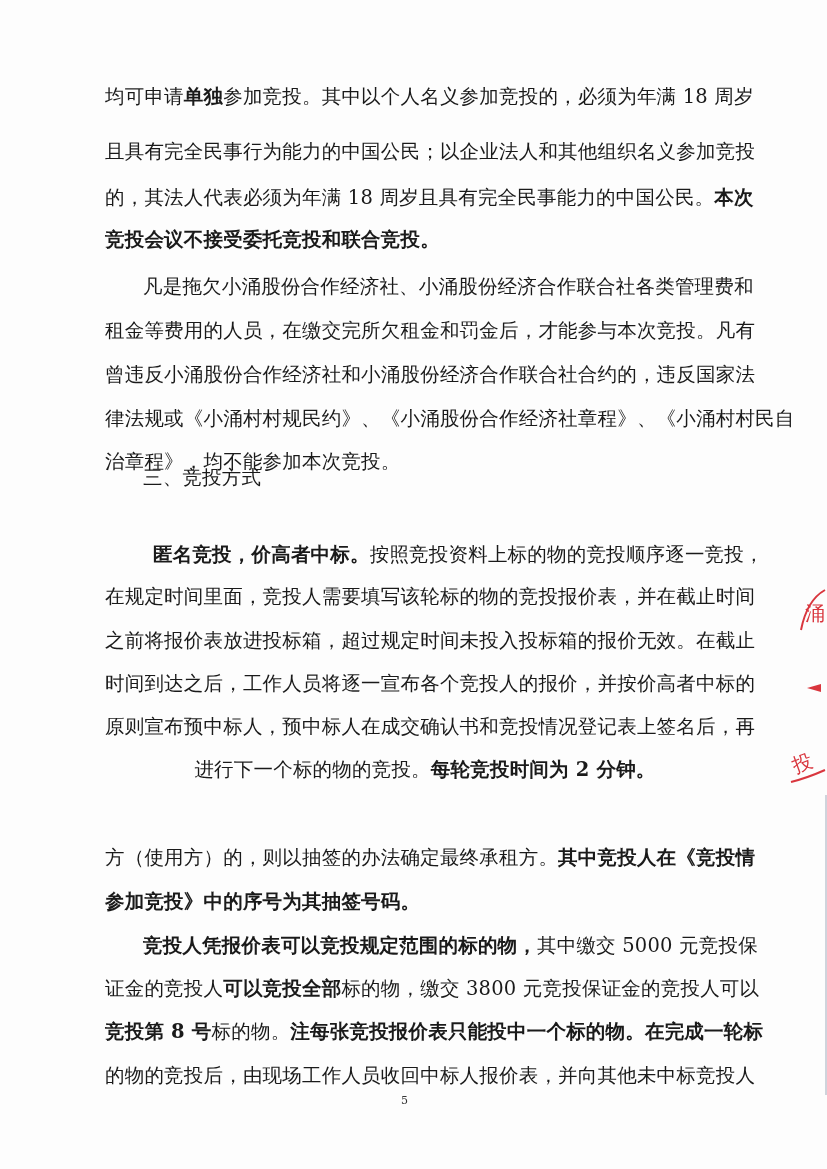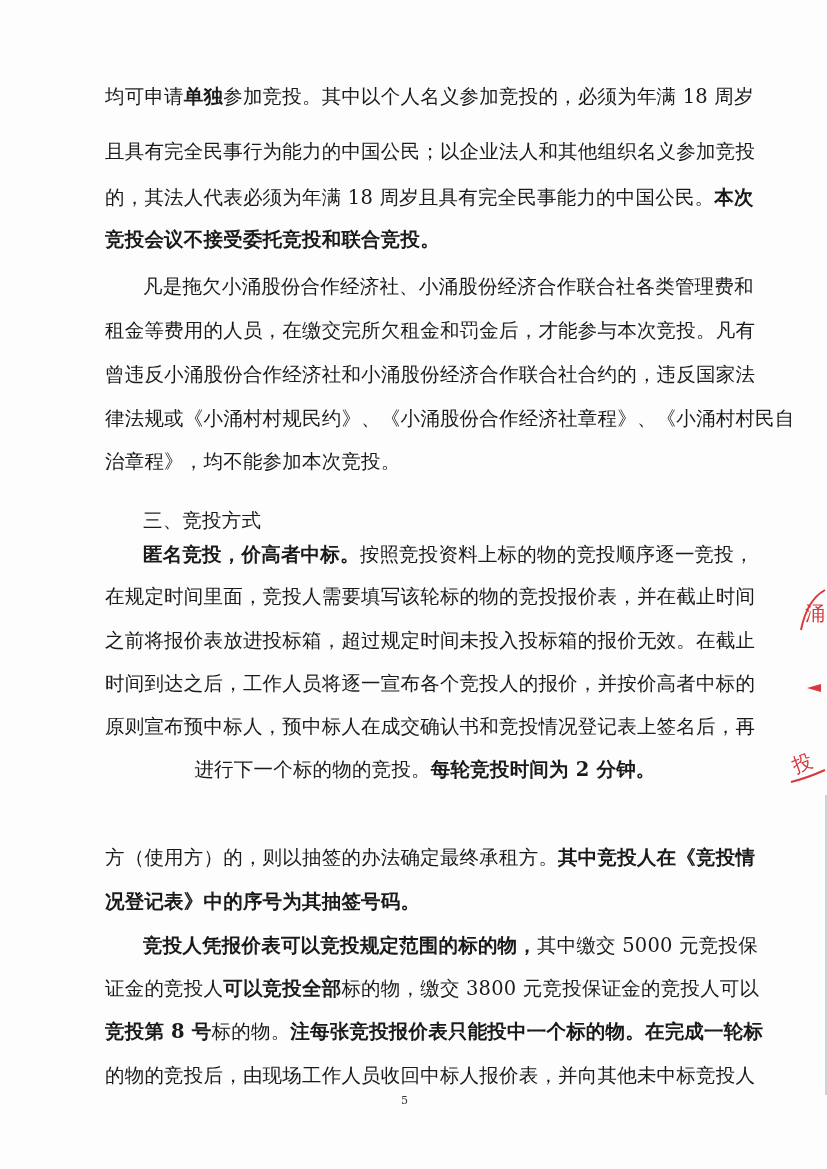--- a/index.html
+++ b/index.html
@@ -24,29 +24,29 @@
 <div class="page" id="page">
     <div class="line" style="top: 84px;"><span>均可申请</span><span class="b">单独</span><span>参加竞投。其中以个人名义参加竞投的，必须为年满 18 周岁</span></div>
     <div class="line" style="top: 139px;"><span>且具有完全民事行为能力的中国公民；以企业法人和其他组织名义参加竞投</span></div>
     <div class="line" style="top: 185px;"><span>的，其法人代表必须为年满 18 周岁且具有完全民事能力的中国公民。</span><span class="b">本次</span></div>
     <div class="line" style="top: 227px;"><span class="b">竞投会议不接受委托竞投和联合竞投。</span></div>
     <div class="line" style="top: 274px; left: 143px;"><span>凡是拖欠小涌股份合作经济社、小涌股份经济合作联合社各类管理费和</span></div>
     <div class="line" style="top: 318px;"><span>租金等费用的人员，在缴交完所欠租金和罚金后，才能参与本次竞投。凡有</span></div>
     <div class="line" style="top: 362px;"><span>曾违反小涌股份合作经济社和小涌股份经济合作联合社合约的，违反国家法</span></div>
     <div class="line" style="top: 406px;"><span>律法规或《小涌村村规民约》、《小涌股份合作经济社章程》、《小涌村村民自</span></div>
     <div class="line" style="top: 449px;"><span>治章程》，均不能参加本次竞投。</span></div>
-    <div class="line" style="top: 508px; left: 143px;"><span>三、竞投方式</span></div>
-    <div class="line" style="top: 542px; left: 143px;"><span class="b">匿名竞投，价高者中标。</span><span>按照竞投资料上标的物的竞投顺序逐一竞投，</span></div>
+    <div class="line" style="top: 465px; left: 143px;"><span>三、竞投方式</span></div>
+    <div class="line" style="top: 542px; left: 153px;"><span class="b">匿名竞投，价高者中标。</span><span>按照竞投资料上标的物的竞投顺序逐一竞投，</span></div>
     <div class="line" style="top: 584px;"><span>在规定时间里面，竞投人需要填写该轮标的物的竞投报价表，并在截止时间</span></div>
     <div class="line" style="top: 628px;"><span>之前将报价表放进投标箱，超过规定时间未投入投标箱的报价无效。在截止</span></div>
     <div class="line" style="top: 671px;"><span>时间到达之后，工作人员将逐一宣布各个竞投人的报价，并按价高者中标的</span></div>
     <div class="line" style="top: 714px;"><span>原则宣布预中标人，预中标人在成交确认书和竞投情况登记表上签名后，再</span></div>
     <div class="line" style="top: 757px; text-align: center;"><span>进行下一个标的物的竞投。</span><span class="b">每轮竞投时间为 2 分钟。</span></div>
     <div class="line" style="top: 845px;"><span>方（使用方）的，则以抽签的办法确定最终承租方。</span><span class="b">其中竞投人在《竞投情</span></div>
-    <div class="line" style="top: 889px;"><span class="b">况登记表》中的序号为其抽签号码。</span></div>
+    <div class="line" style="top: 889px;"><span class="b">参加竞投》中的序号为其抽签号码。</span></div>
     <div class="line" style="top: 933px; left: 143px;"><span class="b">竞投人凭报价表可以竞投规定范围的标的物，</span><span>其中缴交 5000 元</span><span>竞投保</span></div>
     <div class="line" style="top: 976px;"><span>证金的竞投人</span><span class="b">可以竞投全部</span><span>标的物，缴交 3800 元竞投保证金的竞投人可以</span></div>
     <div class="line" style="top: 1019px;"><span class="b">竞投第 8 号</span><span>标的物。</span><span class="b">注每张竞投报价表只能投中一个标的物。在完成一轮标</span></div>
     <div class="line" style="top: 1063px;"><span>的物的竞投后，由现场工作人员收回中标人报价表，并向其他未中标竞投人</span></div>
   </div>
 
 <div class="stamp">
   <svg viewBox="0 0 40 240">
     <path d="M38 20 Q 20 30 14 60" stroke="#d9363e" stroke-width="2" fill="none"></path>
     <text x="18" y="50" font-size="20" fill="#d9363e">涌</text>

